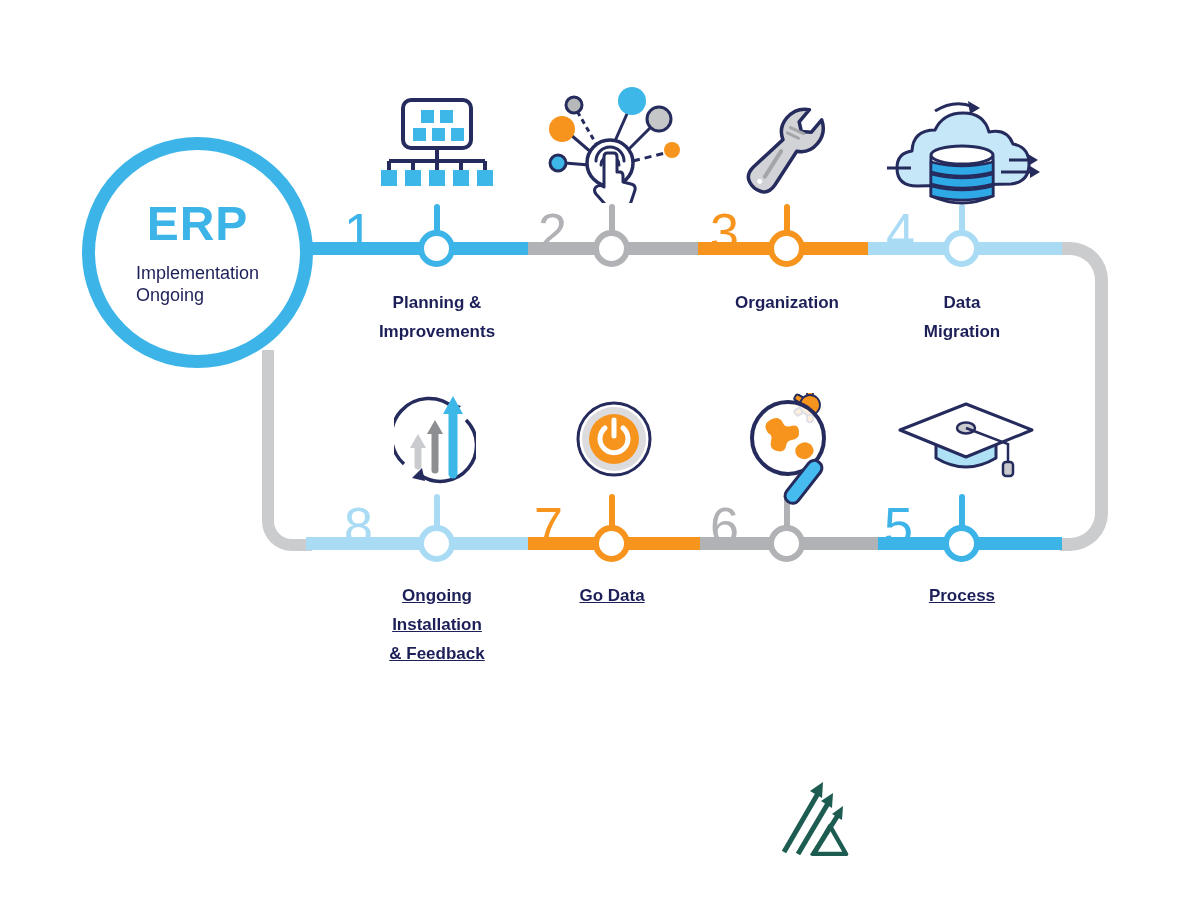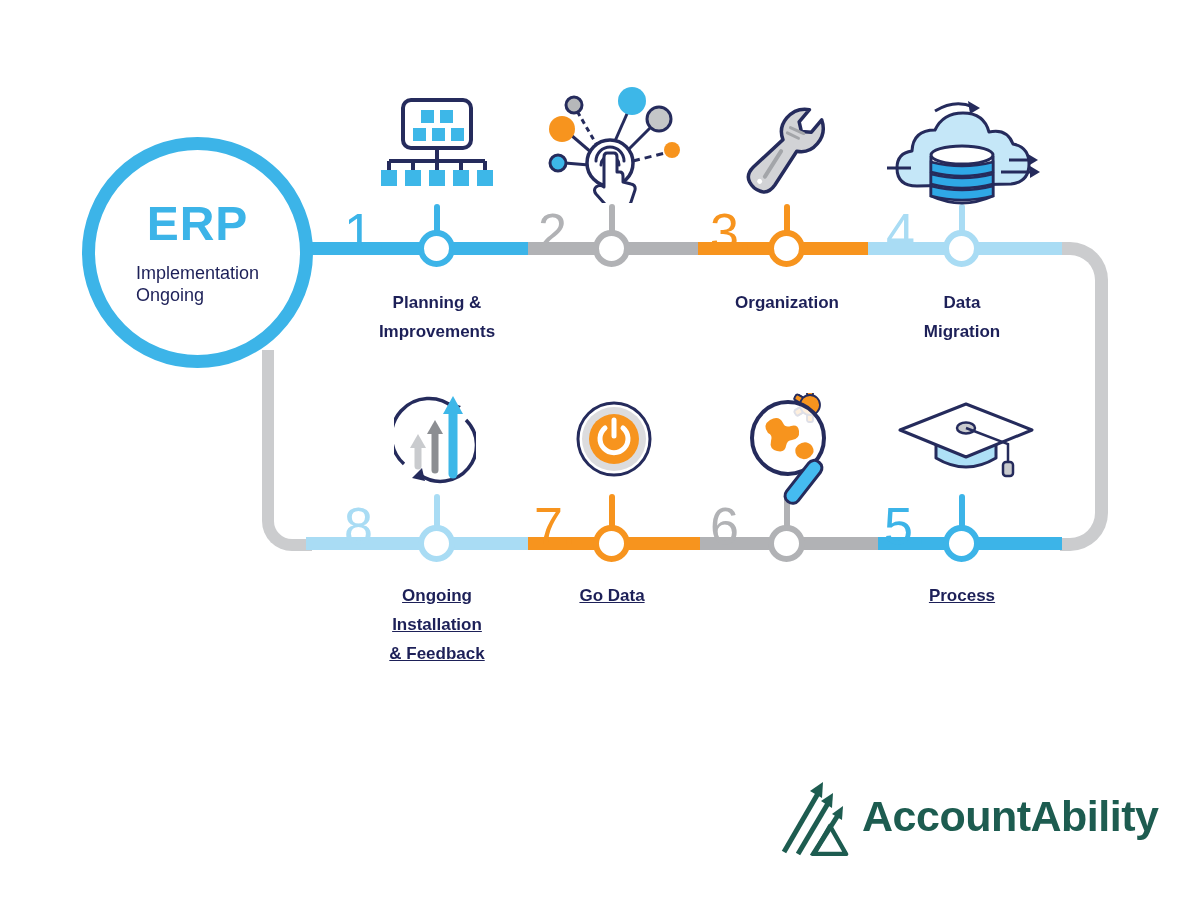--- a/index.html
+++ b/index.html
@@ -259,15 +259,14 @@
       <line x1="20" y1="86" x2="52" y2="32"></line>
       <line x1="34" y1="88" x2="62" y2="44"></line>
     </g>
     <g fill="#1D5C50" stroke="none">
       <polygon points="45,14 44,30 32,23"></polygon>
       <polygon points="55,25 54,40 43,33"></polygon>
       <polygon points="65,38 64,52 54,46"></polygon>
     </g>
     <polygon points="52,58 68,86 36,86" fill="none" stroke="#1D5C50" stroke-width="4.5" stroke-linejoin="round"></polygon>
   </svg>
-  <div class="logo-text">AccountAbility</div>
 
 </div>
 
 </body></html>

